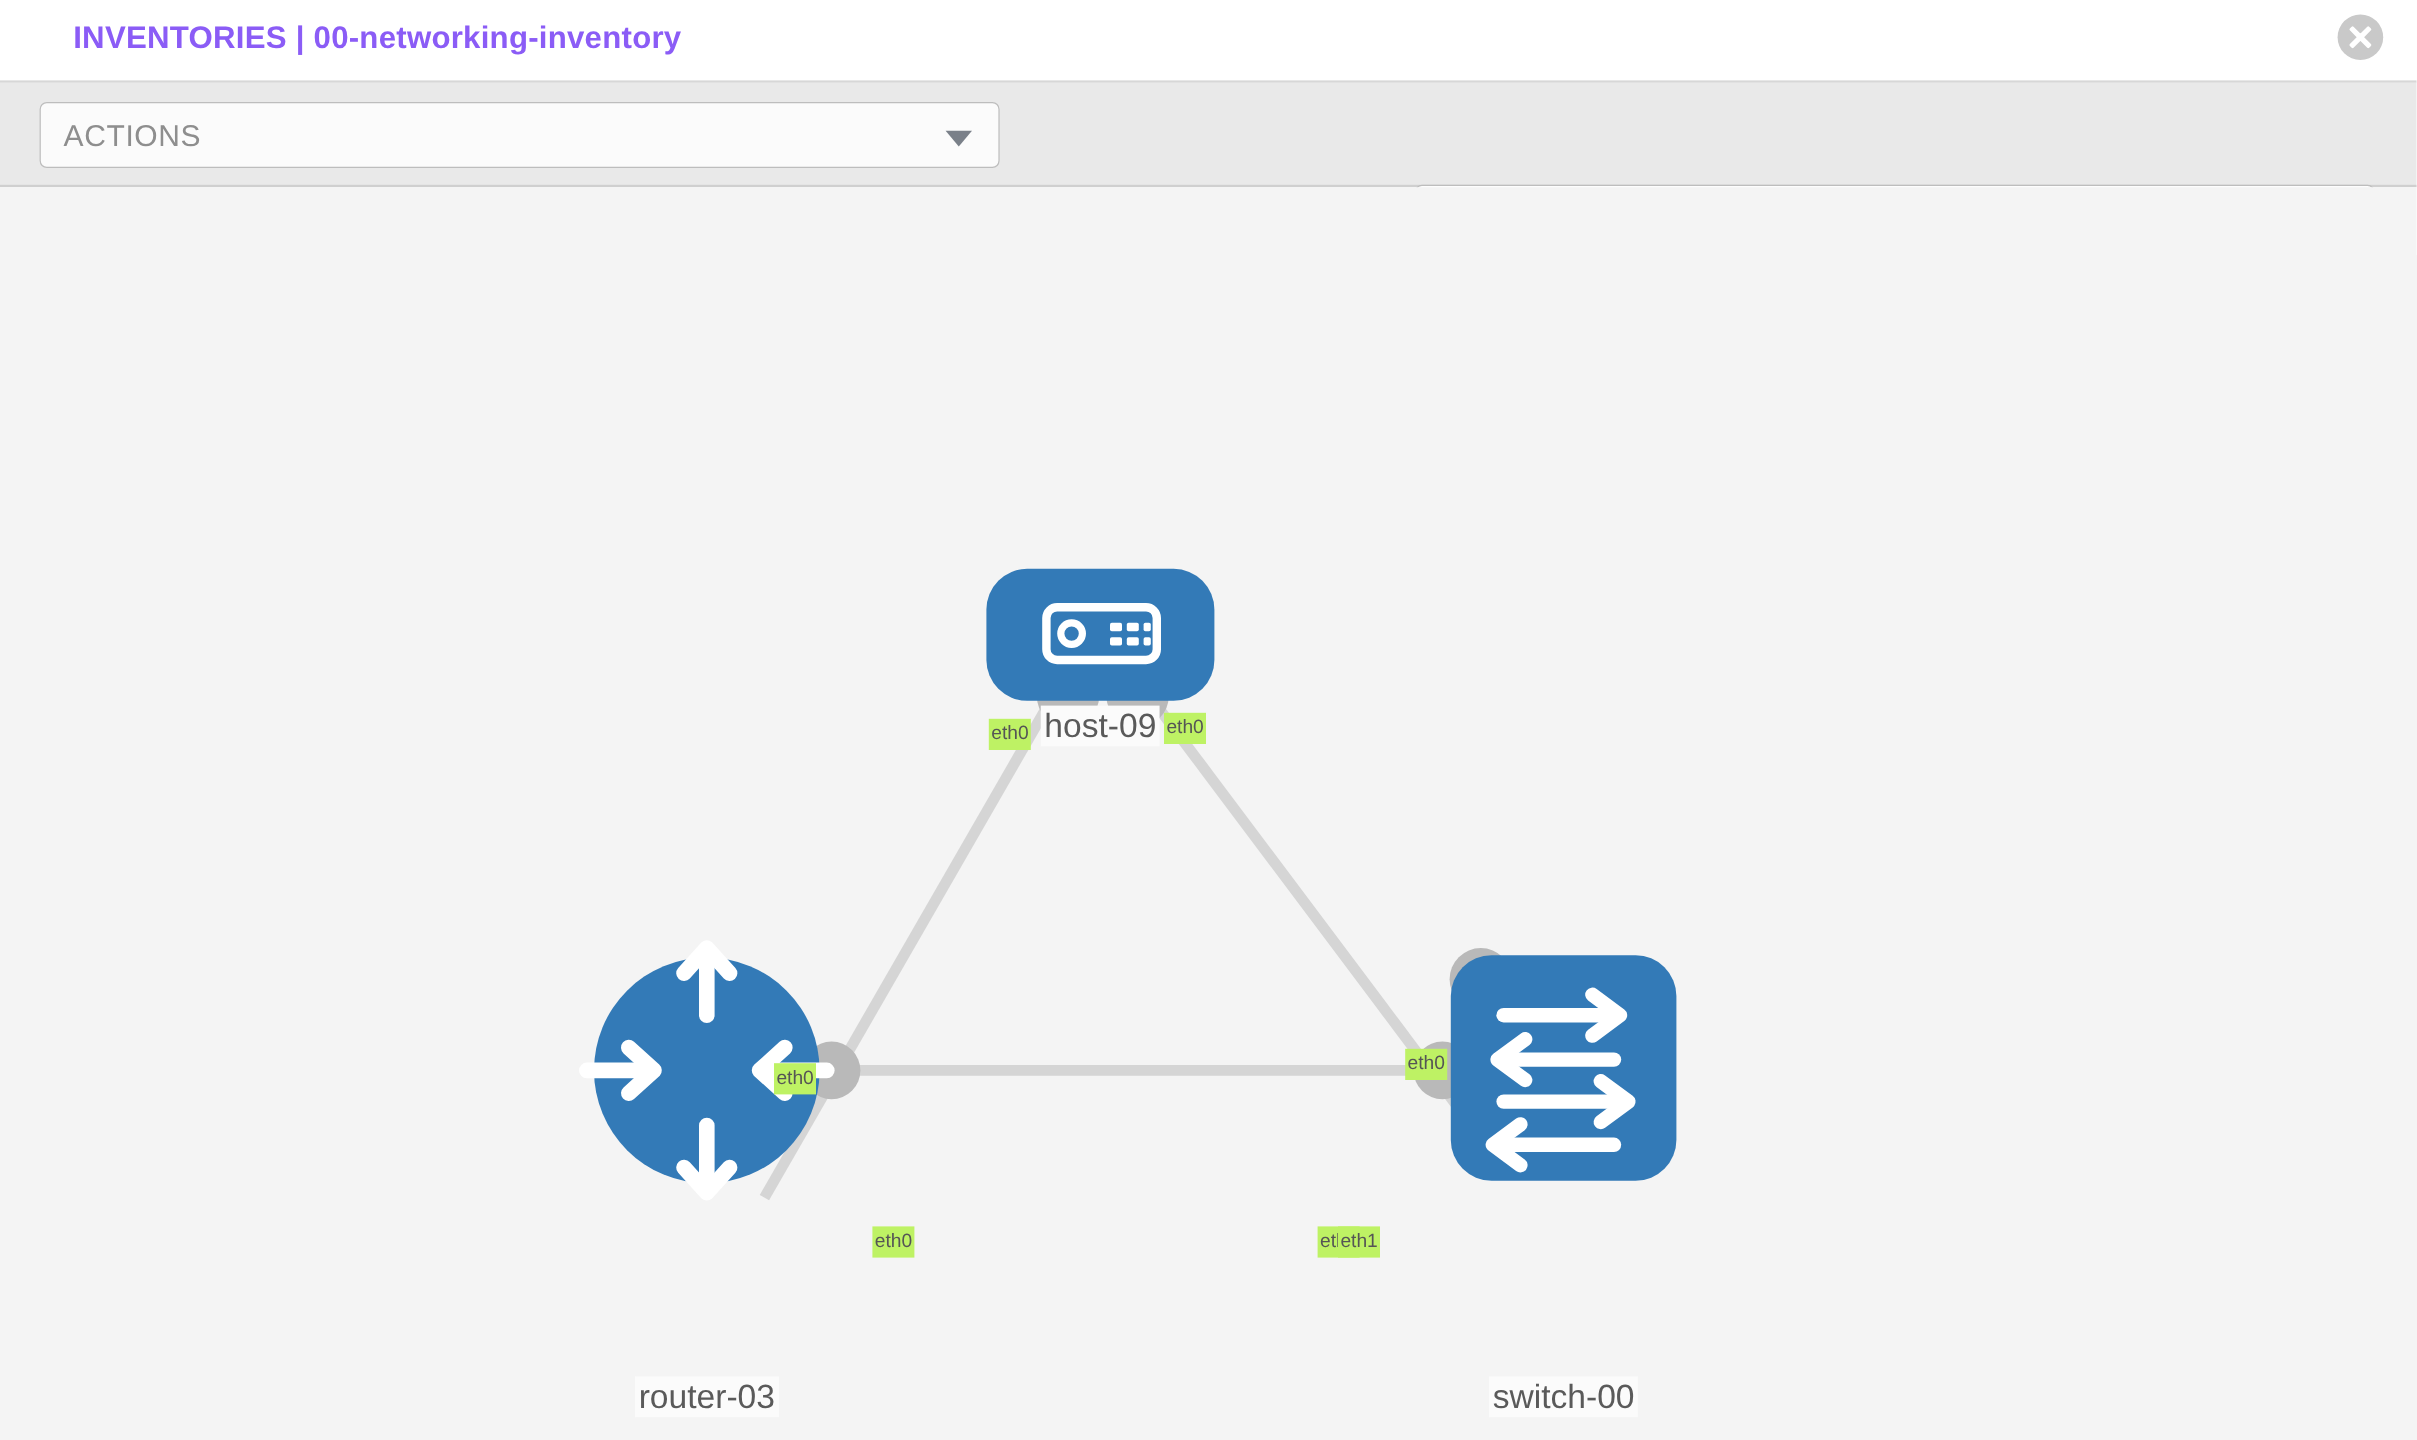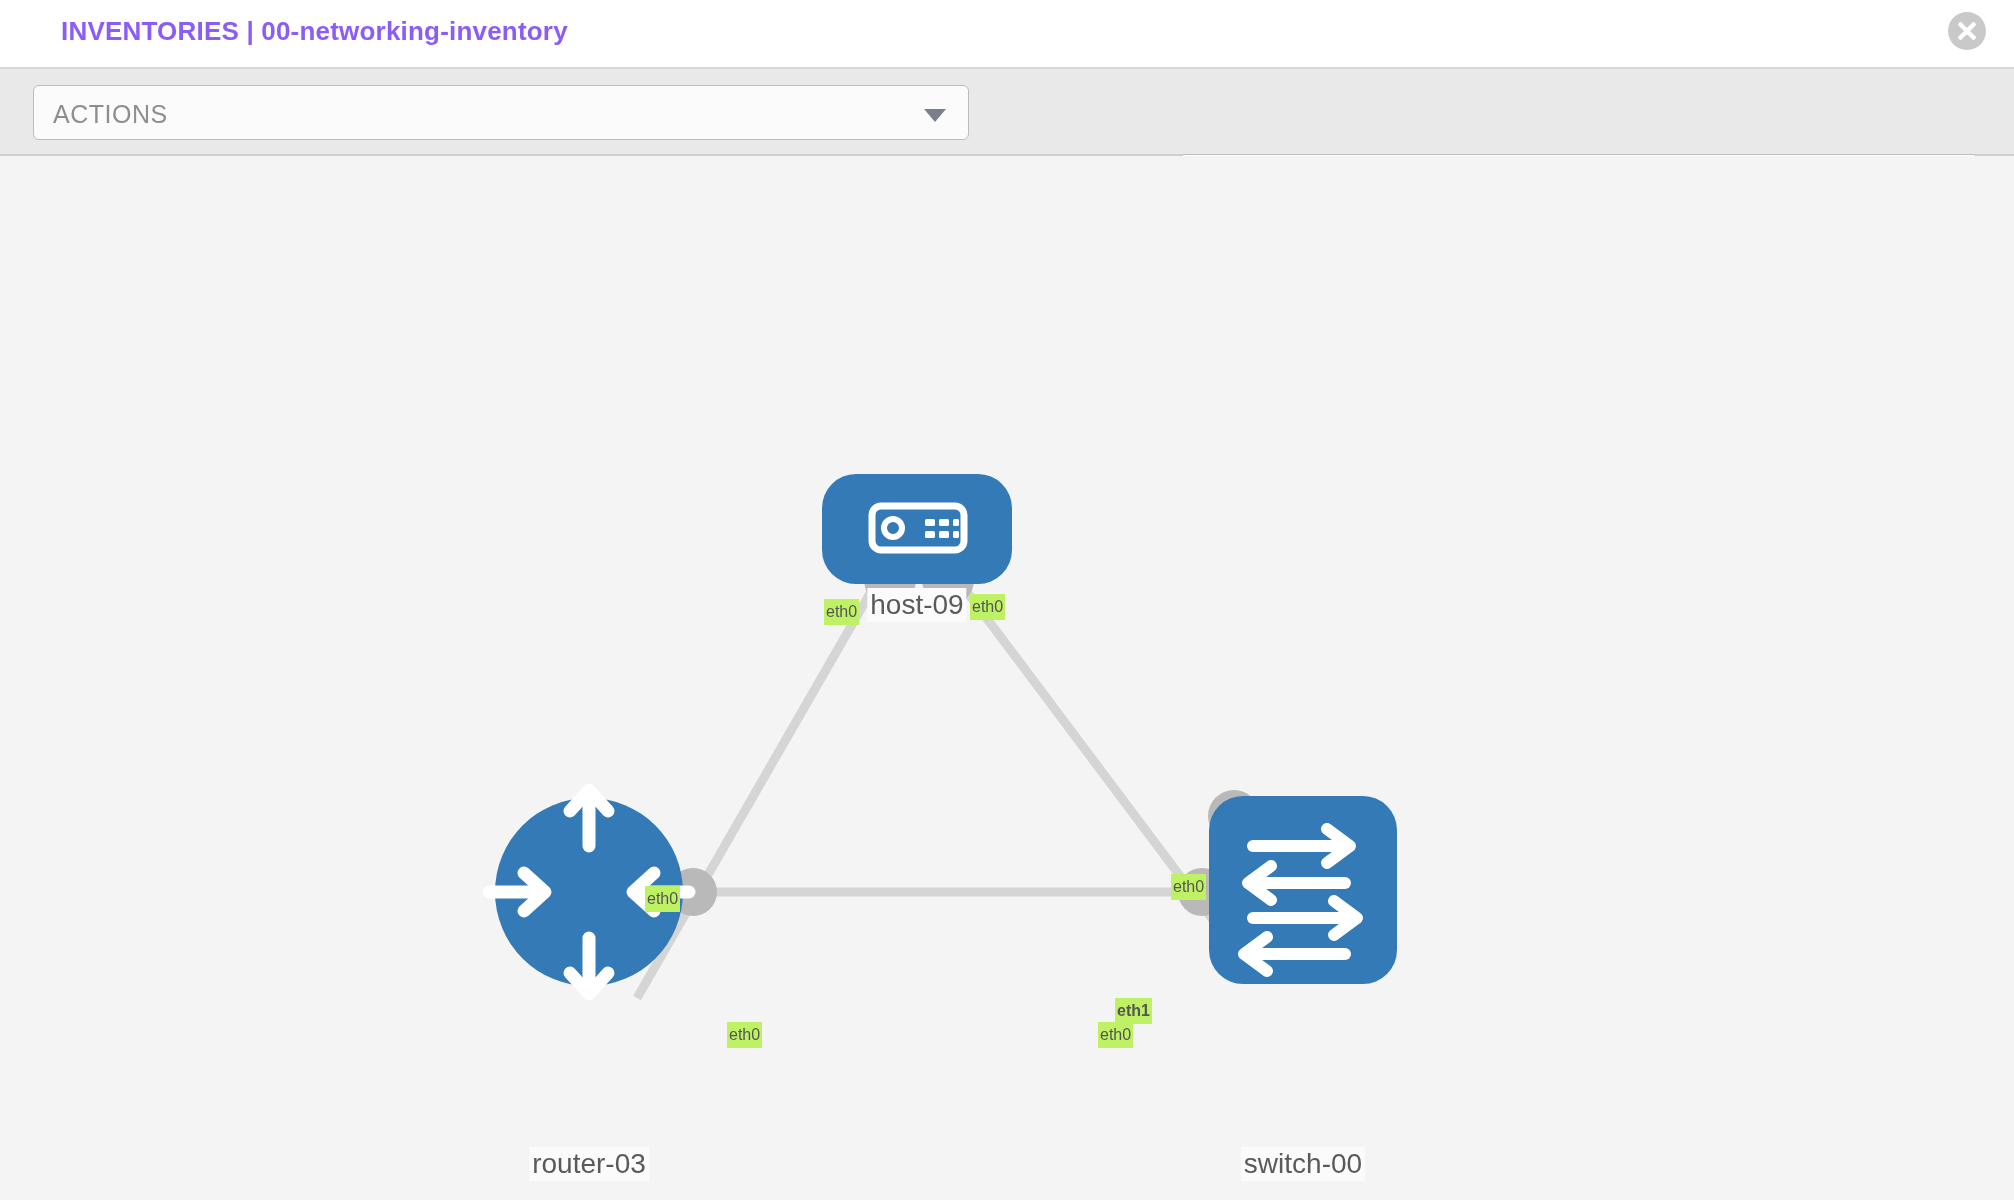--- a/index.html
+++ b/index.html
@@ -59,21 +59,21 @@
     width: 2014px;
     height: 87px;
     background: #e9e9e9;
     border-bottom: 2px solid #cfcfcf;
     box-sizing: border-box;
   }
   .actions-select {
     position: absolute;
     left: 33px;
     top: 16px;
-    width: 936px;
+    width: 800px;
     height: 55px;
     background: #fbfbfb;
     border: 1px solid #bdbdbd;
     border-radius: 6px;
     box-sizing: border-box;
     cursor: pointer;
   }
   .actions-label {
     position: absolute;
     left: 19px;
@@ -265,20 +265,20 @@
         </g>
       </g>
     </svg>
 
     <span class="iface-label" style="left:824px; top:443px;">eth0</span>
     <span class="iface-label" style="left:970px; top:438px;">eth0</span>
     <span class="iface-label" style="left:645px; top:730px;">eth0</span>
     <span class="iface-label" style="left:1171px; top:718px;">eth0</span>
     <span class="iface-label" style="left:727px; top:866px;">eth0</span>
     <span class="iface-label" style="left:1098px; top:866px;">eth0</span>
-    <span class="iface-label" style="left:1115px; top:842px;font-weight:bold;">eth1</span>
+    <span class="iface-label" style="left:1115px; top:866px;">eth1</span>
 
     <span class="node-label" style="left:917px; top:432px;">host-09</span>
     <span class="node-label" style="left:589px; top:991px;">router-03</span>
     <span class="node-label" style="left:1303px; top:991px;">switch-00</span>
 
   </div>
 </div>
 
 </body></html>

